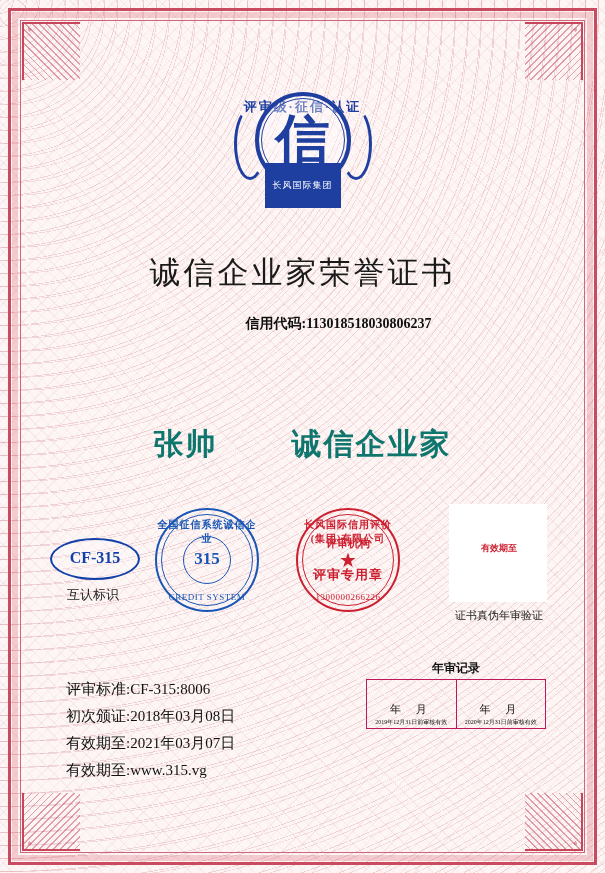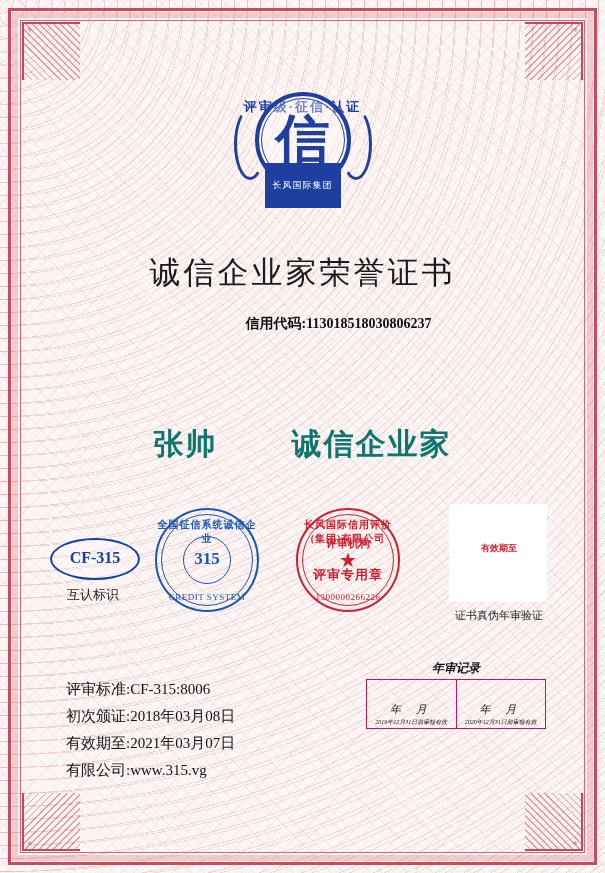--- a/index.html
+++ b/index.html
@@ -366,21 +366,20 @@
     color: #111;
   }
   .info-line { white-space: nowrap; }
 
   
   .review {
     position: absolute;
     left: 366px;
     top: 660px;
     width: 180px;
-    font-style: italic;
   }
   .review-title {
     text-align: center;
     font-size: 12px;
     font-weight: bold;
     color: #111;
     margin-bottom: 2px;
   }
   .review-table {
     border-collapse: collapse;
@@ -472,21 +471,21 @@
 
       <div class="qr"></div>
       <div class="qr-overlay">有效期至</div>
       <div class="qr-label">证书真伪年审验证</div>
     </div>
 
     <div class="info-block">
       <div class="info-line">评审标准:CF-315:8006</div>
       <div class="info-line">初次颁证:2018年03月08日</div>
       <div class="info-line">有效期至:2021年03月07日</div>
-      <div class="info-line">有限公司:www.315.vg</div>
+      <div class="info-line">有效期至:www.315.vg</div>
     </div>
 
     <div class="review">
       <div class="review-title">年审记录</div>
       <table class="review-table">
         <tbody>
             <tr>
           <td>
             <div class="cell-ym">年 月</div>
             <div class="cell-note">2019年12月31日前审核有效</div>

